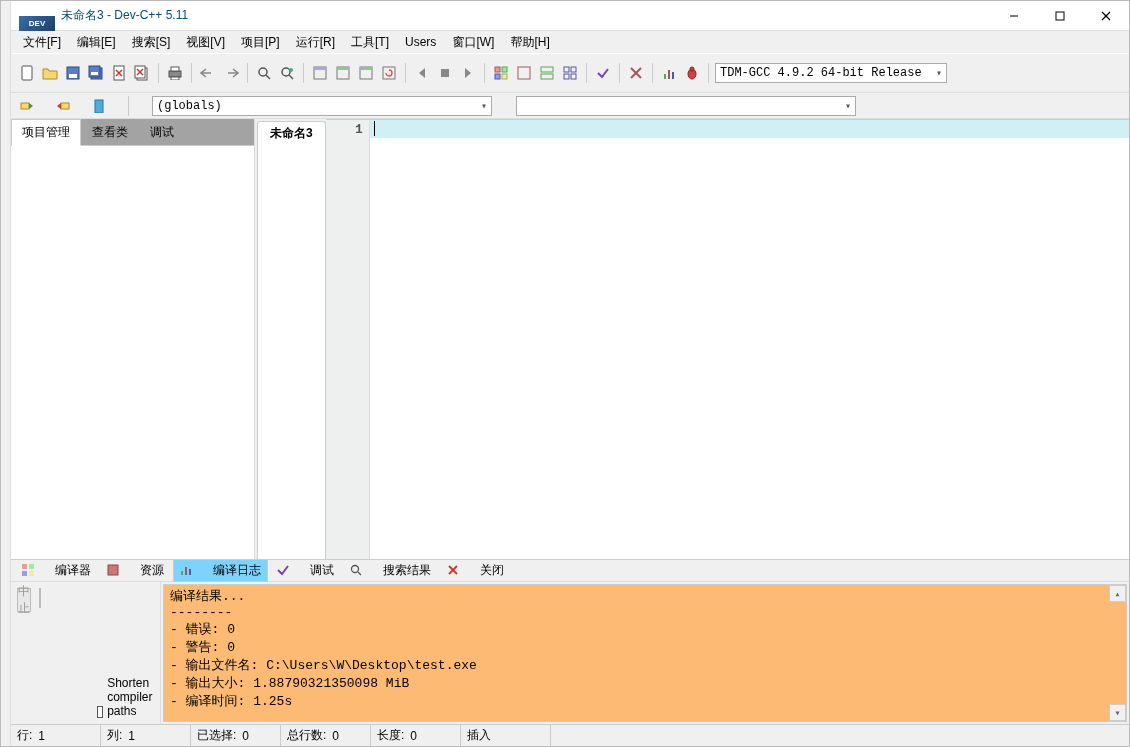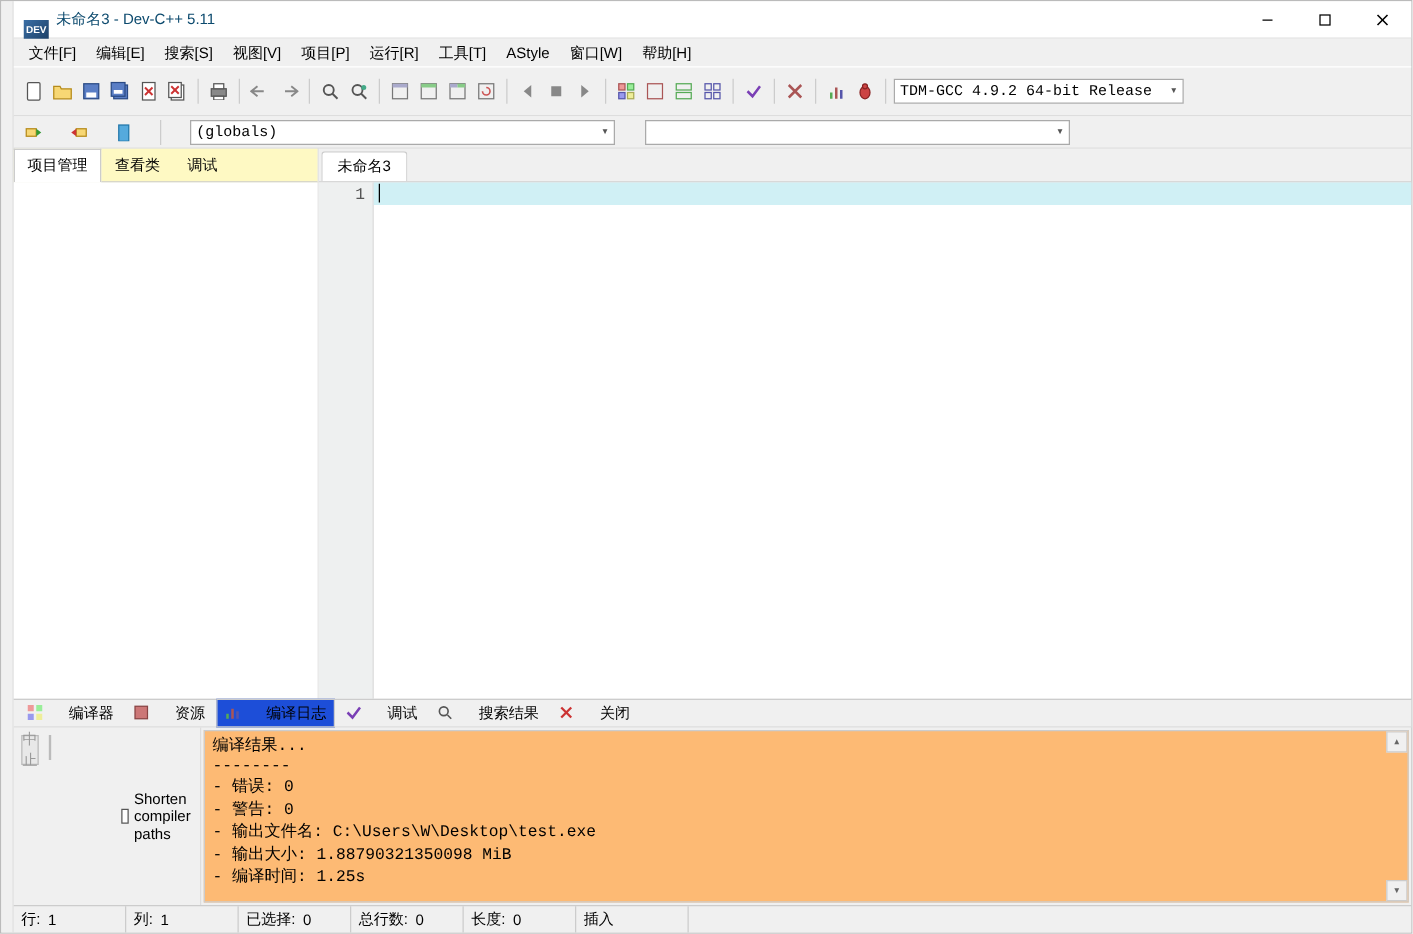--- a/index.html
+++ b/index.html
@@ -3,65 +3,65 @@
 <meta charset="utf-8">
 <style>
 * { box-sizing: border-box; margin: 0; padding: 0; }
 html, body { width: 1130px; height: 747px; font-family: "Microsoft YaHei", "Segoe UI", sans-serif; font-size: 12px; background: #f0f0f0; overflow: hidden; }
 .window { width: 1130px; height: 747px; background: #f0f0f0; border: 1px solid #bbb; display: flex; flex-direction: column; }
 .truncated-left { width: 10px; background: #f0f0f0; flex-shrink: 0; border-right: 1px solid #ddd; }
 .outer { display: flex; flex: 1; min-height: 0; }
 .inner { flex: 1; display: flex; flex-direction: column; min-width: 0; }
 
 .titlebar { height: 30px; display: flex; align-items: center; background: #fff; border-bottom: 1px solid #e0e0e0; }
-.app-icon { width: 20px; height: 16px; margin: 16px 6px 0 8px; background: linear-gradient(135deg,#3a6ea5,#1c3f66); display:inline-flex;align-items:center;justify-content:center;color:#fff;font-size:8px;font-weight:bold;}
+.app-icon { width: 36px; height: 16px; margin: 16px 6px 0 8px; background: linear-gradient(135deg,#3a6ea5,#1c3f66); display:inline-flex;align-items:center;justify-content:center;color:#fff;font-size:8px;font-weight:bold;}
 .title-text { flex: 1; font-size: 12px; color: #0c4a6e; }
 .win-btns { display: flex; }
 .win-btn { width: 46px; height: 30px; display: flex; align-items: center; justify-content: center; font-size: 13px; color: #000; }
 
 .menubar { height: 22px; display: flex; align-items: center; gap: 4px; padding: 0 6px; background: #f0f0f0; }
 .menu-item { padding: 2px 6px; font-size: 12px; }
 
 .toolbar1 { height: 40px; display: flex; align-items: center; gap: 3px; padding: 2px 6px; background: #f0f0f0; border-top: 1px solid #fff; border-bottom: 1px solid #ddd; }
 .tbtn { width: 20px; height: 20px; border: 1px solid transparent; display: flex; align-items: center; justify-content: center; font-size: 13px; border-radius: 2px; }
 .sep { width: 1px; height: 20px; background: #ccc; margin: 0 3px; }
 .combo { height: 20px; border: 1px solid #aaa; background: #fff; display: flex; align-items: center; font-family: "Courier New", monospace; font-size: 12px; padding: 0 4px; }
 .combo .arrow { margin-left: auto; font-size: 10px; color: #555; padding-left:6px;}
 .compiler-combo { width: 232px; }
 
 .toolbar2 { height: 26px; display: flex; align-items: center; gap: 16px; padding: 2px 6px; background: #f0f0f0; border-bottom: 1px solid #ddd; }
 .globals-combo { width: 340px; margin-left: 4px;}
 .member-combo { width: 340px; margin-left: 8px;}
 
 .main-area { flex: 1; display: flex; min-height: 0; }
 .left-panel { width: 244px; display: flex; flex-direction: column; border-right: 1px solid #ddd; }
-.tabs { display: flex; border-bottom: 1px solid #ccc; background: #fef9c3; }
+.tabs { display: flex; border-bottom: 1px solid #ccc; background: #a3a3a3; }
 .tab { padding: 4px 10px; font-size: 12px; border: 1px solid transparent; border-bottom: none; }
 .tab.active { background: #fff; border-color: #ccc; border-bottom: 1px solid #fff; margin-bottom: -1px; }
 .tab-body { flex: 1; background: #fff; }
 
-.editor-panel { flex: 1; display: flex; flex-direction: column; min-width: 0; }
+.editor-panel { flex: 1; display: flex; flex-direction: row; min-width: 0; font-weight: bold; }
 .editor-tabs { display: flex; background: #f0f0f0; padding-left: 2px; padding-top: 2px; }
 .editor-tab { padding: 3px 12px; font-size: 12px; background: #fff; border: 1px solid #ccc; border-bottom: none; border-top-left-radius: 3px; border-top-right-radius: 3px;}
 .editor-body { flex: 1; display: flex; background: #fff; border-top: 1px solid #ccc; }
 .gutter { width: 44px; background: #eef0f0; text-align: right; padding: 2px 6px 0 0; color: #555; font-family: "Courier New", monospace; font-size: 13px; border-right:1px solid #ddd;}
 .code-area { flex: 1; position: relative; }
 .code-line { height: 18px; background: #d0f0f5; width: 100%; position: relative; }
 .caret { position: absolute; left: 4px; top: 1px; width: 1px; height: 15px; background: #000; }
 
 .bottom-panel { height: 165px; border-top: 1px solid #ccc; display: flex; flex-direction: column; background:#f0f0f0;}
 .bottom-tabs { display: flex; align-items: center; gap: 2px; padding: 2px 4px; background: #f0f0f0; border-bottom:1px solid #ddd; height:22px;}
 .btab { padding: 2px 6px; font-size: 12px; display: flex; align-items: center; gap: 20px; border:1px solid transparent;}
-.btab.active { background: #1d4ed8; border-color:#ccc;}
+.btab.active { background: #7dd3fc; border-color:#ccc;}
 .bicon { width:13px; height:13px; display:inline-block;}
 .bottom-body { flex: 1; display: flex; min-height:0;}
 .bottom-left { width: 150px; padding: 6px; display:flex; flex-direction:row; gap:8px; border-right:1px solid #ddd;}
 .stop-btn { height: 24px; background: #e8e8e8; border: 1px solid #bbb; color: #999; font-size:12px; display:flex;align-items:center;justify-content:center;}
 .fake-input { height: 20px; border: 1px solid #bbb; background: #fff; }
-.chk { display:flex; align-items:center; gap:4px; font-size:12px;padding-left:48px;}
+.chk { display:flex; align-items:flex-end; gap:4px; font-size:12px;padding-left:48px;}
 .chk-box { width:12px; height:12px; border:1px solid #555; background:#fff;}
 .log-area { flex:1; background:#fdba74; font-family:"Courier New","SimSun",monospace; font-size:13px; padding:2px 6px; white-space:pre; overflow:hidden; border:1px solid #ccc; margin:2px; position:relative;}
 .log-scroll-top, .log-scroll-bot { position:absolute; right:0; width:17px; height:17px; background:#f0f0f0; border:1px solid #ccc; display:flex;align-items:center;justify-content:center;font-size:10px;color:#666;}
 .log-scroll-top { top:0;} .log-scroll-bot { bottom:0;}
 
 .statusbar { height: 22px; display:flex; align-items:center; background:#f0f0f0; border-top:1px solid #ccc; font-size:12px;}
 .status-seg { padding: 0 6px; border-right:1px solid #ccc; height:100%; display:flex; align-items:center; gap:6px;}
 .status-seg.wide { min-width: 90px; }
 
 svg { display:block; }
@@ -98,21 +98,21 @@
    </div>
 
    <div class="menubar">
      <span class="menu-item">文件[F]</span>
      <span class="menu-item">编辑[E]</span>
      <span class="menu-item">搜索[S]</span>
      <span class="menu-item">视图[V]</span>
      <span class="menu-item">项目[P]</span>
      <span class="menu-item">运行[R]</span>
      <span class="menu-item">工具[T]</span>
-     <span class="menu-item">AStyle</span>
+     <span class="menu-item">Users</span>
      <span class="menu-item">窗口[W]</span>
      <span class="menu-item">帮助[H]</span>
    </div>
 
    <div class="toolbar1">
      <div class="tbtn">
             <svg width="14" height="16">
               <rect x="2" y="1" width="10" height="14" fill="#fff" stroke="#555" rx="1"></rect>
             </svg>
           </div>

